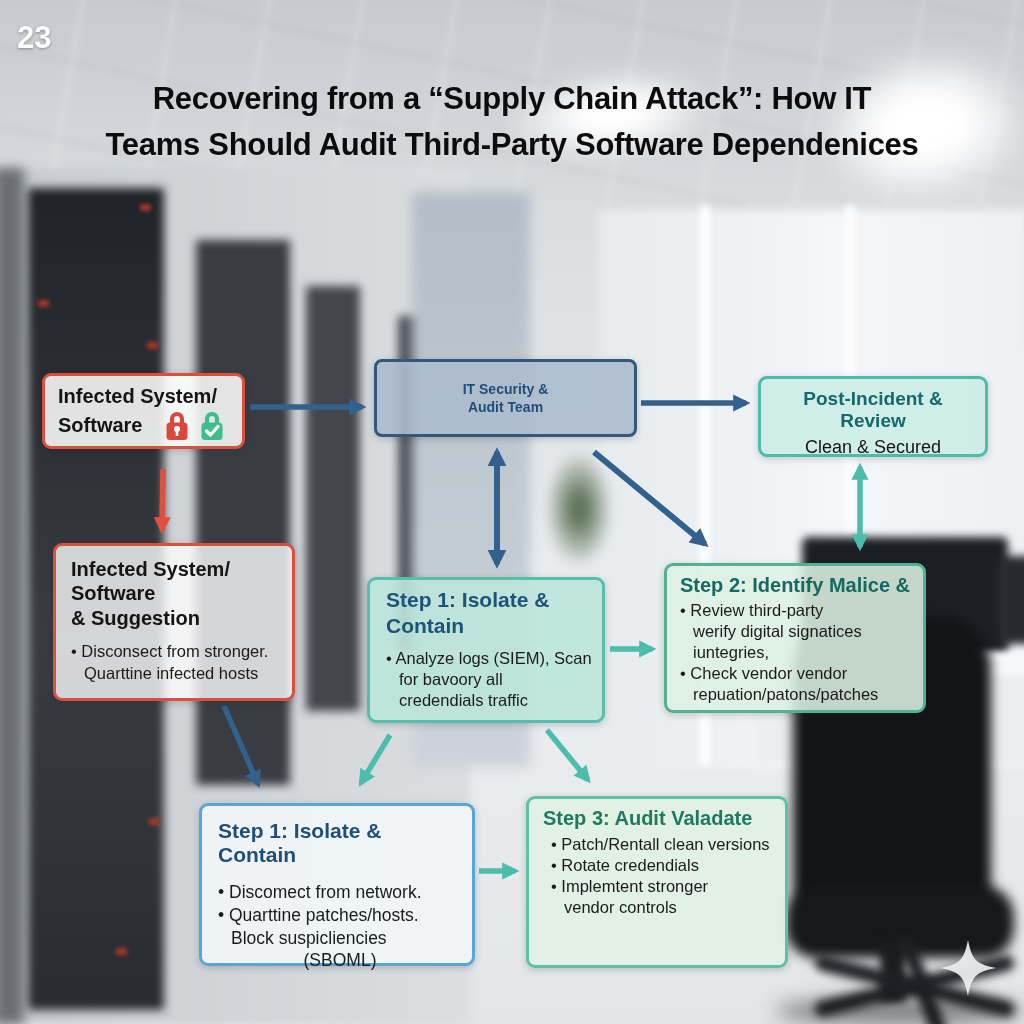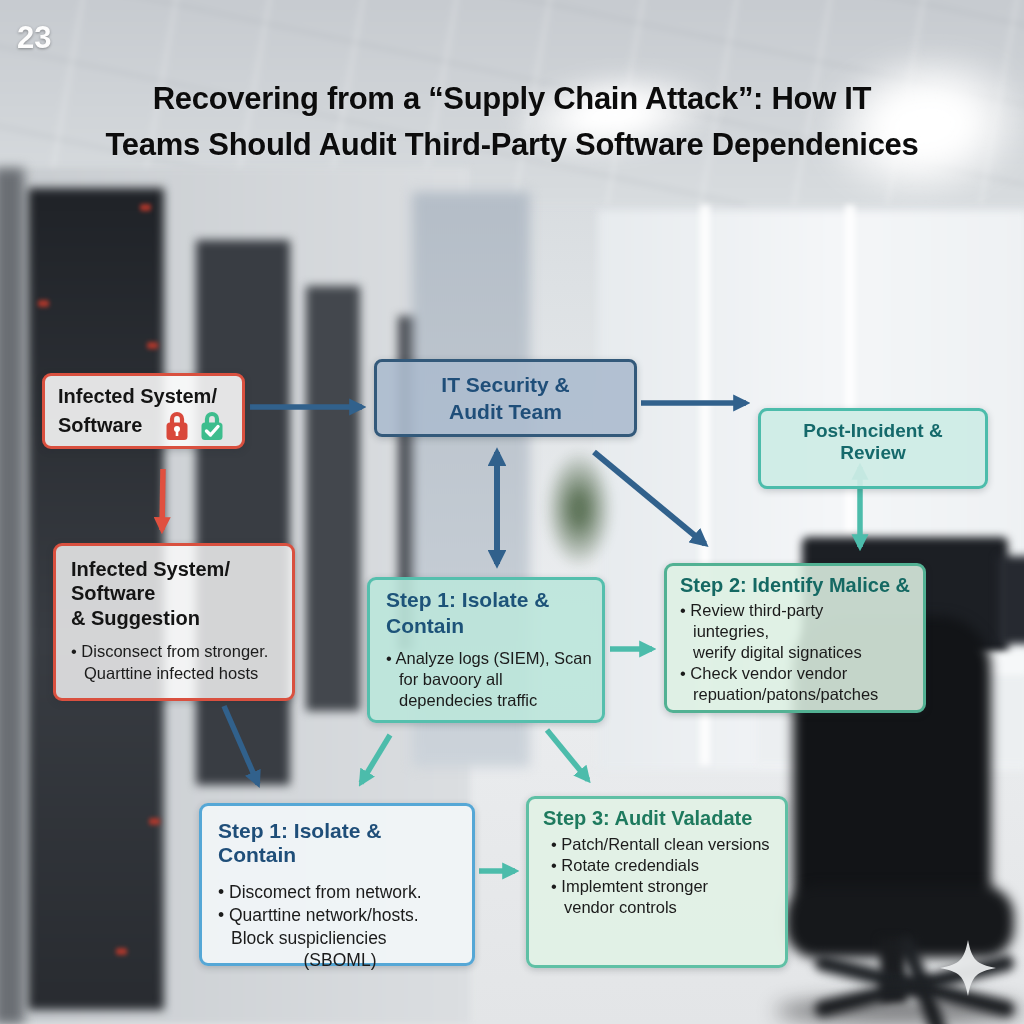--- a/index.html
+++ b/index.html
@@ -62,23 +62,23 @@
   .body{color:#1b1b1b;}
   .cont{padding-left:13px;}
   .cont-center{text-align:center;}
   .n-inf-top{left:42px;top:373px;width:203px;height:76px;border:3px solid #d9503f;
     background:rgba(252,252,252,.88);padding:8px 12px 6px 13px;}
   .n-inf-top .h{font-size:20px;color:#141414;line-height:1.25;}
   .lockrow{display:flex;align-items:center;gap:7px;}
   .lockrow .h{margin-right:14px;}
   .n-it{left:374px;top:359px;width:263px;height:78px;border:3px solid #33597a;border-radius:8px;
     background:rgba(172,187,206,.9);display:flex;align-items:center;justify-content:center;text-align:center;}
-  .n-it .h{font-size:21px;color:#1f4e79;line-height:1.3;}
+  .n-it .h{font-size:14px;color:#1f4e79;line-height:1.3;}
   .n-post{left:758px;top:376px;width:230px;height:81px;border:3px solid #4cbcab;
-    background:rgba(206,236,229,.93);text-align:center;padding:9px 8px;margin-top:32px;}
+    background:rgba(206,236,229,.93);text-align:center;padding:9px 8px;}
   .n-post .h{font-size:19px;color:#15696b;}
   .n-post .sub{font-size:18px;color:#141414;margin-top:5px;}
   .n-sugg{left:53px;top:543px;width:242px;height:158px;border:3px solid #d9503f;
     background:rgba(251,251,251,.8);padding:11px 10px 8px 15px;}
   .n-sugg .h{font-size:20px;color:#141414;line-height:1.22;}
   .n-sugg .body{font-size:16.5px;margin-top:11px;line-height:1.3;}
   .n-s1c{left:367px;top:577px;width:238px;height:146px;border:3px solid #55bfad;
     background:rgba(187,229,218,.9);padding:7px 10px 8px 16px;}
   .n-s1c .h{font-size:21px;color:#1d5379;line-height:1.25;}
   .n-s1c .body{font-size:16.5px;margin-top:8px;line-height:1.28;}
@@ -185,20 +185,21 @@
 
   <div class="node n-it">
     <div class="h">
       <div>IT Security &amp;</div>
       <div>Audit Team</div>
     </div>
   </div>
 
   <div class="node n-post">
     <div class="h">Post-Incident &amp; Review</div>
+    <div class="sub">Clean &amp; Secured</div>
   </div>
 
   <div class="node n-sugg">
     <div class="h">
       <div>Infected System/</div>
       <div>Software</div>
       <div>&amp; Suggestion</div>
     </div>
     <div class="body">
       <div>• Disconsect from stronger.</div>
@@ -207,40 +208,40 @@
   </div>
 
   <div class="node n-s1c">
     <div class="h">
       <div>Step 1: Isolate &amp;</div>
       <div>Contain</div>
     </div>
     <div class="body">
       <div>• Analyze logs (SIEM), Scan</div>
       <div class="cont">for bavoory all</div>
-      <div class="cont">dependecies traffic</div>
+      <div class="cont">credendials traffic</div>
     </div>
   </div>
 
   <div class="node n-s2">
     <div class="h">Step 2: Identify Malice &amp;</div>
     <div class="body">
       <div>• Review third-party</div>
+      <div class="cont">werify digital signatices</div>
       <div class="cont">iuntegries,</div>
-      <div class="cont">werify digital signatices</div>
       <div>• Check vendor vendor</div>
       <div class="cont">repuation/patons/patches</div>
     </div>
   </div>
 
   <div class="node n-s1b">
     <div class="h">Step 1: Isolate &amp; Contain</div>
     <div class="body">
       <div>• Discomect from network.</div>
-      <div>• Quarttine network/hosts.</div>
+      <div>• Quarttine patches/hosts.</div>
       <div class="cont">Block suspicliencies</div>
       <div class="cont-center">(SBOML)</div>
     </div>
   </div>
 
   <div class="node n-s3">
     <div class="h">Step 3: Audit Valadate</div>
     <div class="body">
       <div>• Patch/Rentall clean versions</div>
       <div>• Rotate credendials</div>

